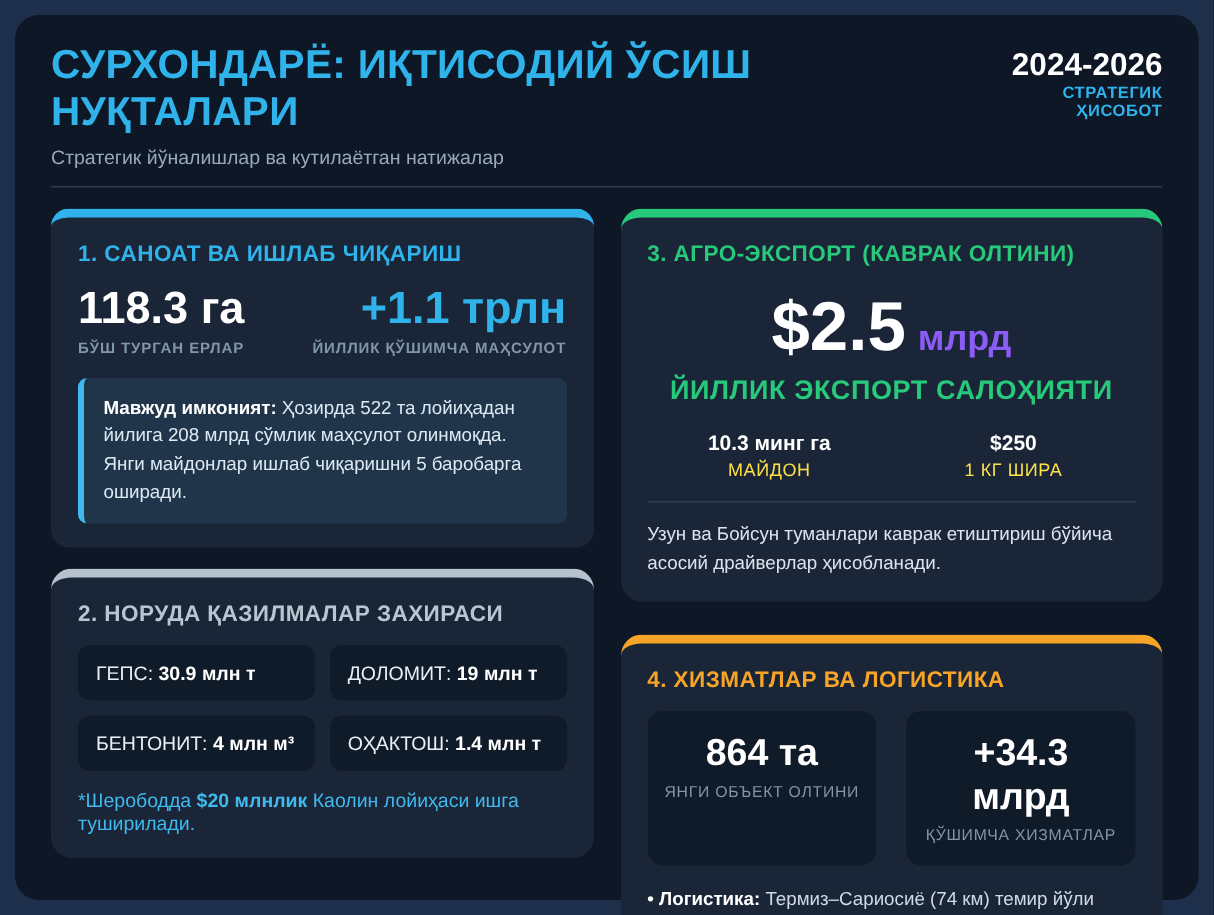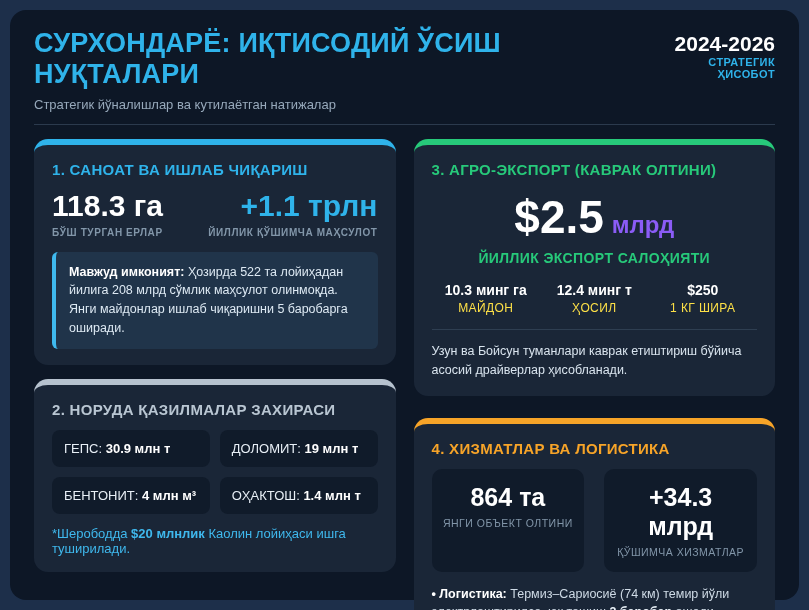--- a/index.html
+++ b/index.html
@@ -25,21 +25,21 @@
 
   
   .content { display:flex; gap:18px; margin-top:14px; }
   .col { flex:1; display:flex; flex-direction:column; }
   .col-left  > .card + .card { margin-top:14px; }
   .col-right > .card + .card { margin-top:22px; }
 
   .card {
     background:#1a2637; border-radius:14px; padding:16px 18px;
   }
-  .card.accent-blue   { border-top:6px solid #2fb3ea; }
+  .card.accent-blue   { border-top:6px solid #2fb3ea;border-radius:12px; }
   .card.accent-silver { border-top:6px solid #b6c2ce; }
   .card.accent-green  { border-top:6px solid #27c97a; }
   .card.accent-orange { border-top:6px solid #f7a428; }
 
   .card-title { font-size:15px; font-weight:800; letter-spacing:.3px; margin-bottom:12px; }
   .title-blue   { color:#2fb3ea; }
   .title-silver { color:#b9c6d2; }
   .title-green  { color:#27c97a; }
   .title-orange { color:#f7a428; }
 
@@ -62,21 +62,21 @@
     font-size:13px; color:#e8eff6;
   }
   .mineral-item b { color:#ffffff; }
   .mineral-note { margin-top:12px; font-size:13px; color:#3fb9ee; }
   .mineral-note b { font-weight:800; }
 
   
   .agro-big { text-align:center; margin-top:6px; }
   .agro-big .big-value { font-size:46px; font-weight:800; color:#ffffff; }
   .agro-big .big-unit  { font-size:24px; font-weight:800; color:#8b5cf6; margin-left:8px; }
-  .agro-big-label { text-align:center; color:#27c97a; font-size:14px; font-weight:800; letter-spacing:.4px; margin-top:6px; }
+  .agro-big-label { text-align:center; color:#27c97a; font-size:18px; font-weight:800; letter-spacing:.4px; margin-top:6px; }
   .agro-stats { display:flex; margin-top:16px; }
   .agro-stat { flex:1; text-align:center; }
   .agro-stat .v { font-size:14px; font-weight:800; color:#ffffff; }
   .agro-stat .l { font-size:12px; color:#fde047; margin-top:3px; letter-spacing:.4px; }
   .agro-desc {
     border-top:1px solid #2e3e51; margin-top:14px; padding-top:12px;
     font-size:12.5px; line-height:1.5; color:#d9e4ee;
   }
 
   
@@ -150,24 +150,20 @@
         <div class="agro-big">
           <span class="big-value">$2.5</span><span class="big-unit">млрд</span>
         </div>
         <div class="agro-big-label">ЙИЛЛИК ЭКСПОРТ САЛОҲИЯТИ</div>
         <div class="agro-stats">
           <div class="agro-stat">
             <div class="v">10.3 минг га</div>
             <div class="l">МАЙДОН</div>
           </div>
           <div class="agro-stat">
-            <div class="v">12.4 минг т</div>
-            <div class="l">ҲОСИЛ</div>
-          </div>
-          <div class="agro-stat">
             <div class="v">$250</div>
             <div class="l">1 КГ ШИРА</div>
           </div>
         </div>
         <div class="agro-desc">Узун ва Бойсун туманлари каврак етиштириш бўйича асосий драйверлар ҳисобланади.</div>
       </div>
 
       <div class="card accent-orange">
         <div class="card-title title-orange">4. ХИЗМАТЛАР ВА ЛОГИСТИКА</div>
         <div class="service-boxes">

